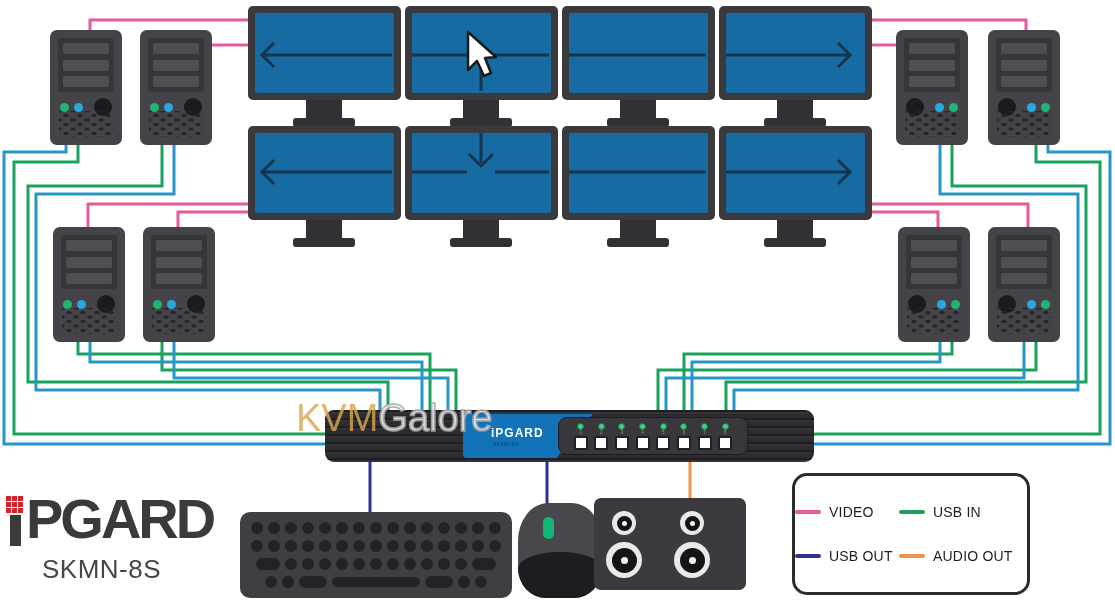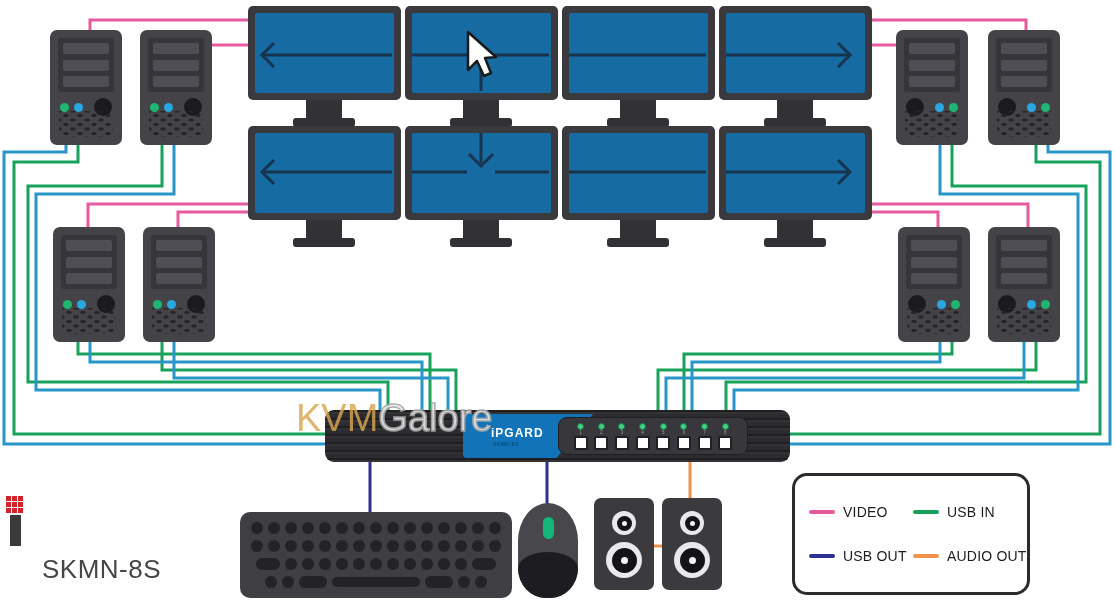--- a/index.html
+++ b/index.html
@@ -1,20 +1,20 @@
 <!DOCTYPE html>
 <html><head>
 <meta charset="utf-8">
 <style>
   html,body{margin:0;padding:0;background:#fff;}
   #stage{position:relative;width:1115px;height:600px;background:#ffffff;overflow:hidden;
          font-family:"Liberation Sans","DejaVu Sans",sans-serif;}
   svg.layer{position:absolute;left:0;top:0;}
   #wires-layer{z-index:1;}
-  .device{position:absolute;z-index:2;}
+  .device{position:absolute;z-index:2;padding-left:24px;}
   #overlay-layer{z-index:3;}
 
   
   .monitor-frame{position:absolute;width:153px;height:94px;background:#3a3a3e;border-radius:5px;}
   .monitor-screen{position:absolute;left:7px;top:7px;right:7px;bottom:7px;background:#176ba3;border-radius:2px;}
   .monitor-neck{position:absolute;width:36px;height:20px;background:#32323$;background:#323236;left:58px;}
   .monitor-base{position:absolute;width:62px;height:9px;background:#323236;border-radius:3px;left:45px;}
 
   
   .tower{position:absolute;width:72px;height:115px;background:#434348;border-radius:7px;z-index:2;}
@@ -82,21 +82,21 @@
     color:#3a3a3a;letter-spacing:-3px;}
   #logo .model{position:absolute;left:38px;top:62px;font-size:26px;color:#464646;letter-spacing:.5px;}
 
   
   #watermark{position:absolute;left:296px;top:398px;z-index:4;font-size:38px;font-weight:normal;line-height:40px;white-space:nowrap;}
   #watermark .wm1{color:#d8a650;opacity:.82;}
   #watermark .wm2{color:#ececec;opacity:.9;-webkit-text-stroke:1.5px #a8a8a8;text-shadow:0 0 1px #9a9a9a;}
 
   
   #legend{left:792px;top:473px;width:238px;height:122px;background:#fff;border:3px solid #2b2b2f;border-radius:15px;
-    box-sizing:border-box;display:grid;grid-template-columns:104px 1fr;align-content:space-evenly;row-gap:0;padding:6px 14px;}
+    box-sizing:border-box;display:grid;grid-template-columns:104px 1fr;align-content:space-evenly;row-gap:0;padding:6px 0;}
   .lg-item{display:flex;align-items:center;gap:8px;height:26px;}
   .lg-swatch{width:26px;height:4px;border-radius:2px;flex:0 0 auto;}
   .lg-label{font-size:14px;color:#1d1d1d;letter-spacing:.2px;white-space:nowrap;}
 </style>
 </head>
 <body>
 
 <div id="stage">
 
   <svg id="wires-layer" class="layer" width="1115" height="600" viewBox="0 0 1115 600">
@@ -462,20 +462,21 @@
         <i></i>
         <i></i>
         <i></i>
         <i></i>
         <i></i>
         <i></i>
         <i></i>
         <i></i>
     </div>
     <div class="stem"></div>
+    <div class="word">PGARD</div>
     <div class="model">SKMN-8S</div>
   </div>
 
   <div id="watermark"><span class="wm1">KVM</span><span class="wm2">Galore</span></div>
 
   <div id="legend" class="device">
       <div class="lg-item">
         <div class="lg-swatch" style="background: rgb(232, 90, 158);"></div>
         <div class="lg-label">VIDEO</div>
       </div>

